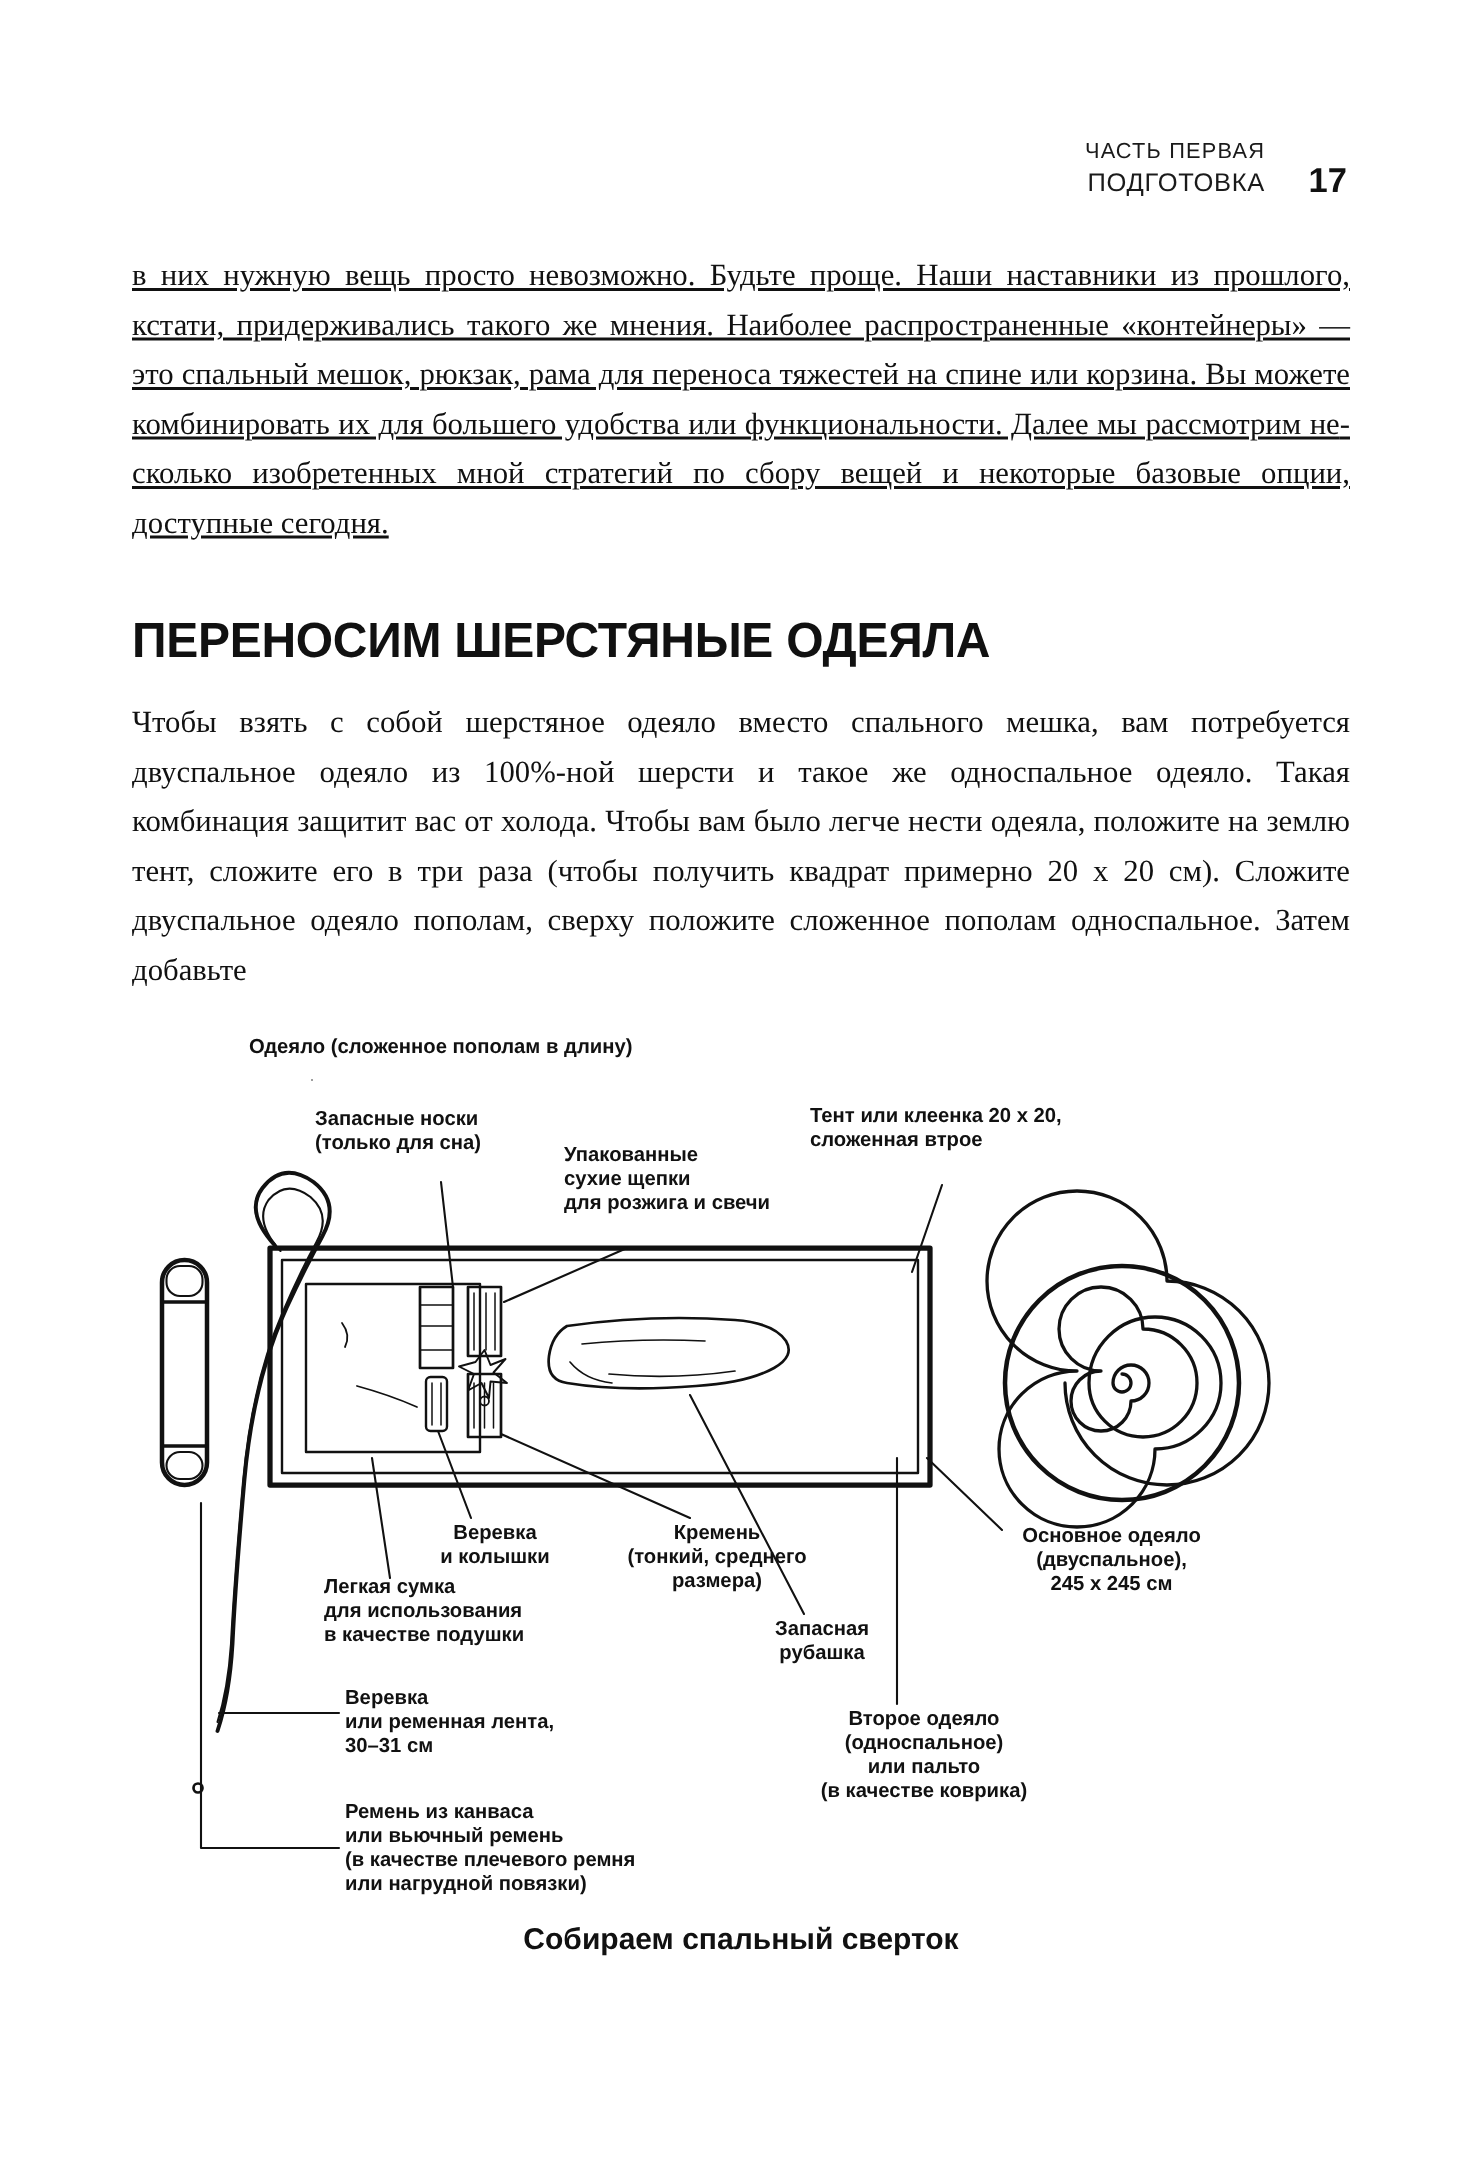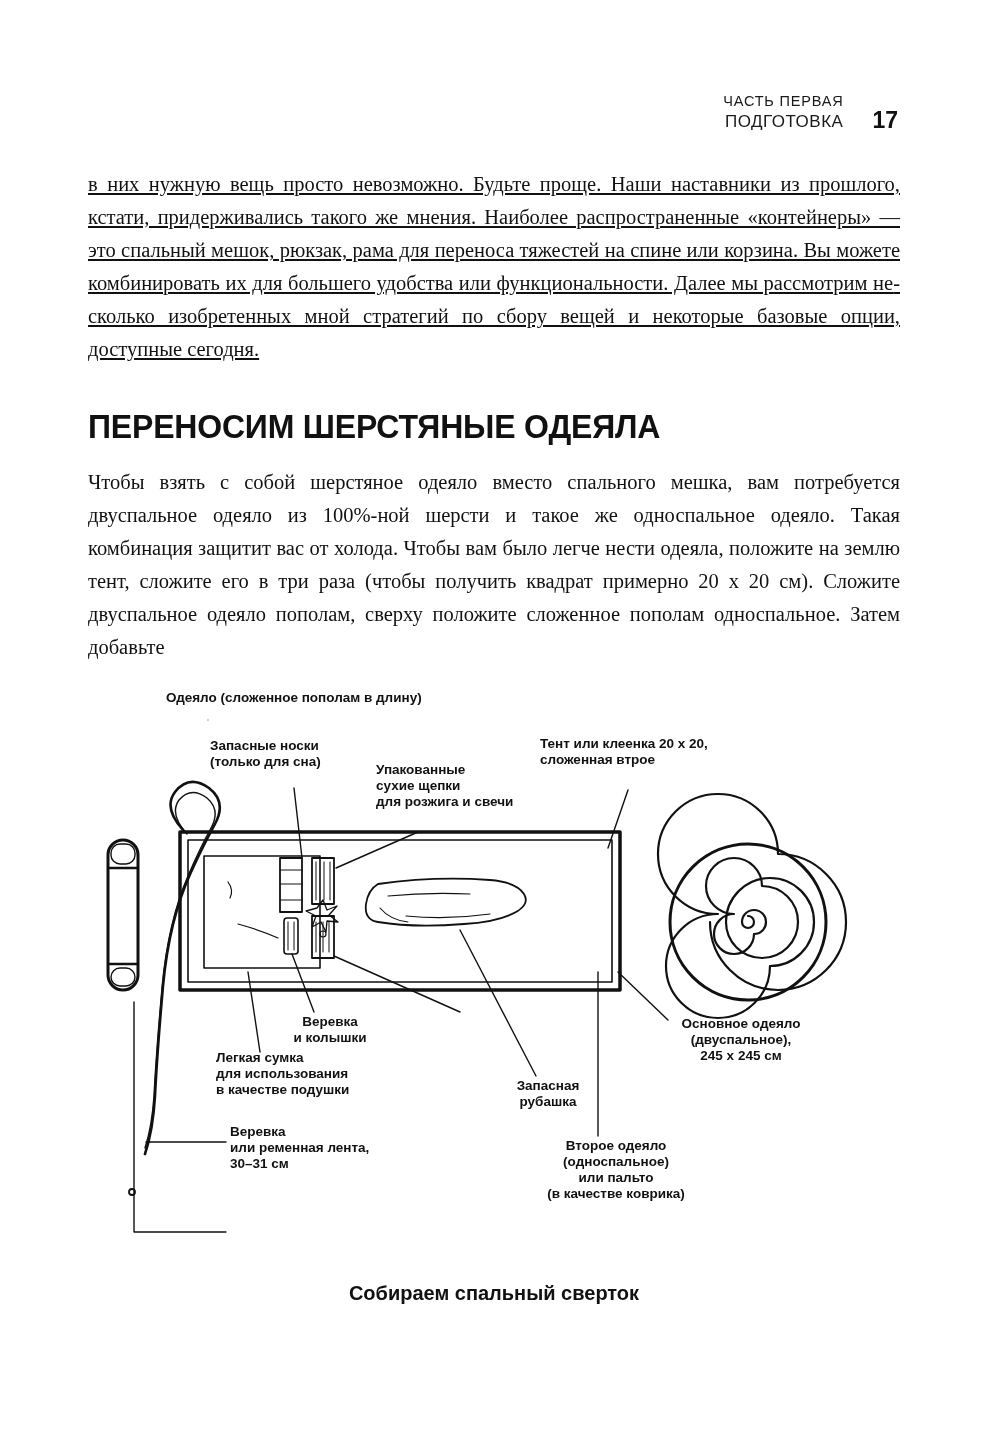--- a/index.html
+++ b/index.html
@@ -251,20 +251,23 @@
     <div class="fig-label lbl-l" style="left:288px; top:90px; width:200px; white-space:pre-line;">Упакованные
 сухие щепки
 для розжига и свечи</div>
 
     <div class="fig-label lbl-l" style="left:452px; top:64px; width:240px; white-space:pre-line;">Тент или клеенка 20 х 20,
 сложенная втрое</div>
 
     <div class="fig-label lbl-c" style="left:182px; top:342px; width:120px; white-space:pre-line;">Веревка
 и колышки</div>
 
+    <div class="fig-label lbl-c" style="left:310px; top:342px; width:160px; white-space:pre-line;">Кремень
+(тонкий, среднего
+размера)</div>
 
     <div class="fig-label lbl-l" style="left:128px; top:378px; width:200px; white-space:pre-line;">Легкая сумка
 для использования
 в качестве подушки</div>
 
     <div class="fig-label lbl-c" style="left:400px; top:406px; width:120px; white-space:pre-line;">Запасная
 рубашка</div>
 
     <div class="fig-label lbl-c" style="left:568px; top:344px; width:170px; white-space:pre-line;">Основное одеяло
 (двуспальное),
@@ -272,17 +275,21 @@
 
     <div class="fig-label lbl-c" style="left:428px; top:466px; width:200px; white-space:pre-line;">Второе одеяло
 (односпальное)
 или пальто
 (в качестве коврика)</div>
 
     <div class="fig-label lbl-l" style="left:142px; top:452px; width:230px; white-space:pre-line;">Веревка
 или ременная лента,
 30–31 см</div>
 
+    <div class="fig-label lbl-l" style="left:142px; top:528px; width:280px; white-space:pre-line;">Ремень из канваса
+или вьючный ремень
+(в качестве плечевого ремня
+или нагрудной повязки)</div>
 
     <div class="fig-caption">Собираем спальный сверток</div>
   </div>
 
 </div>
 
 </body></html>

